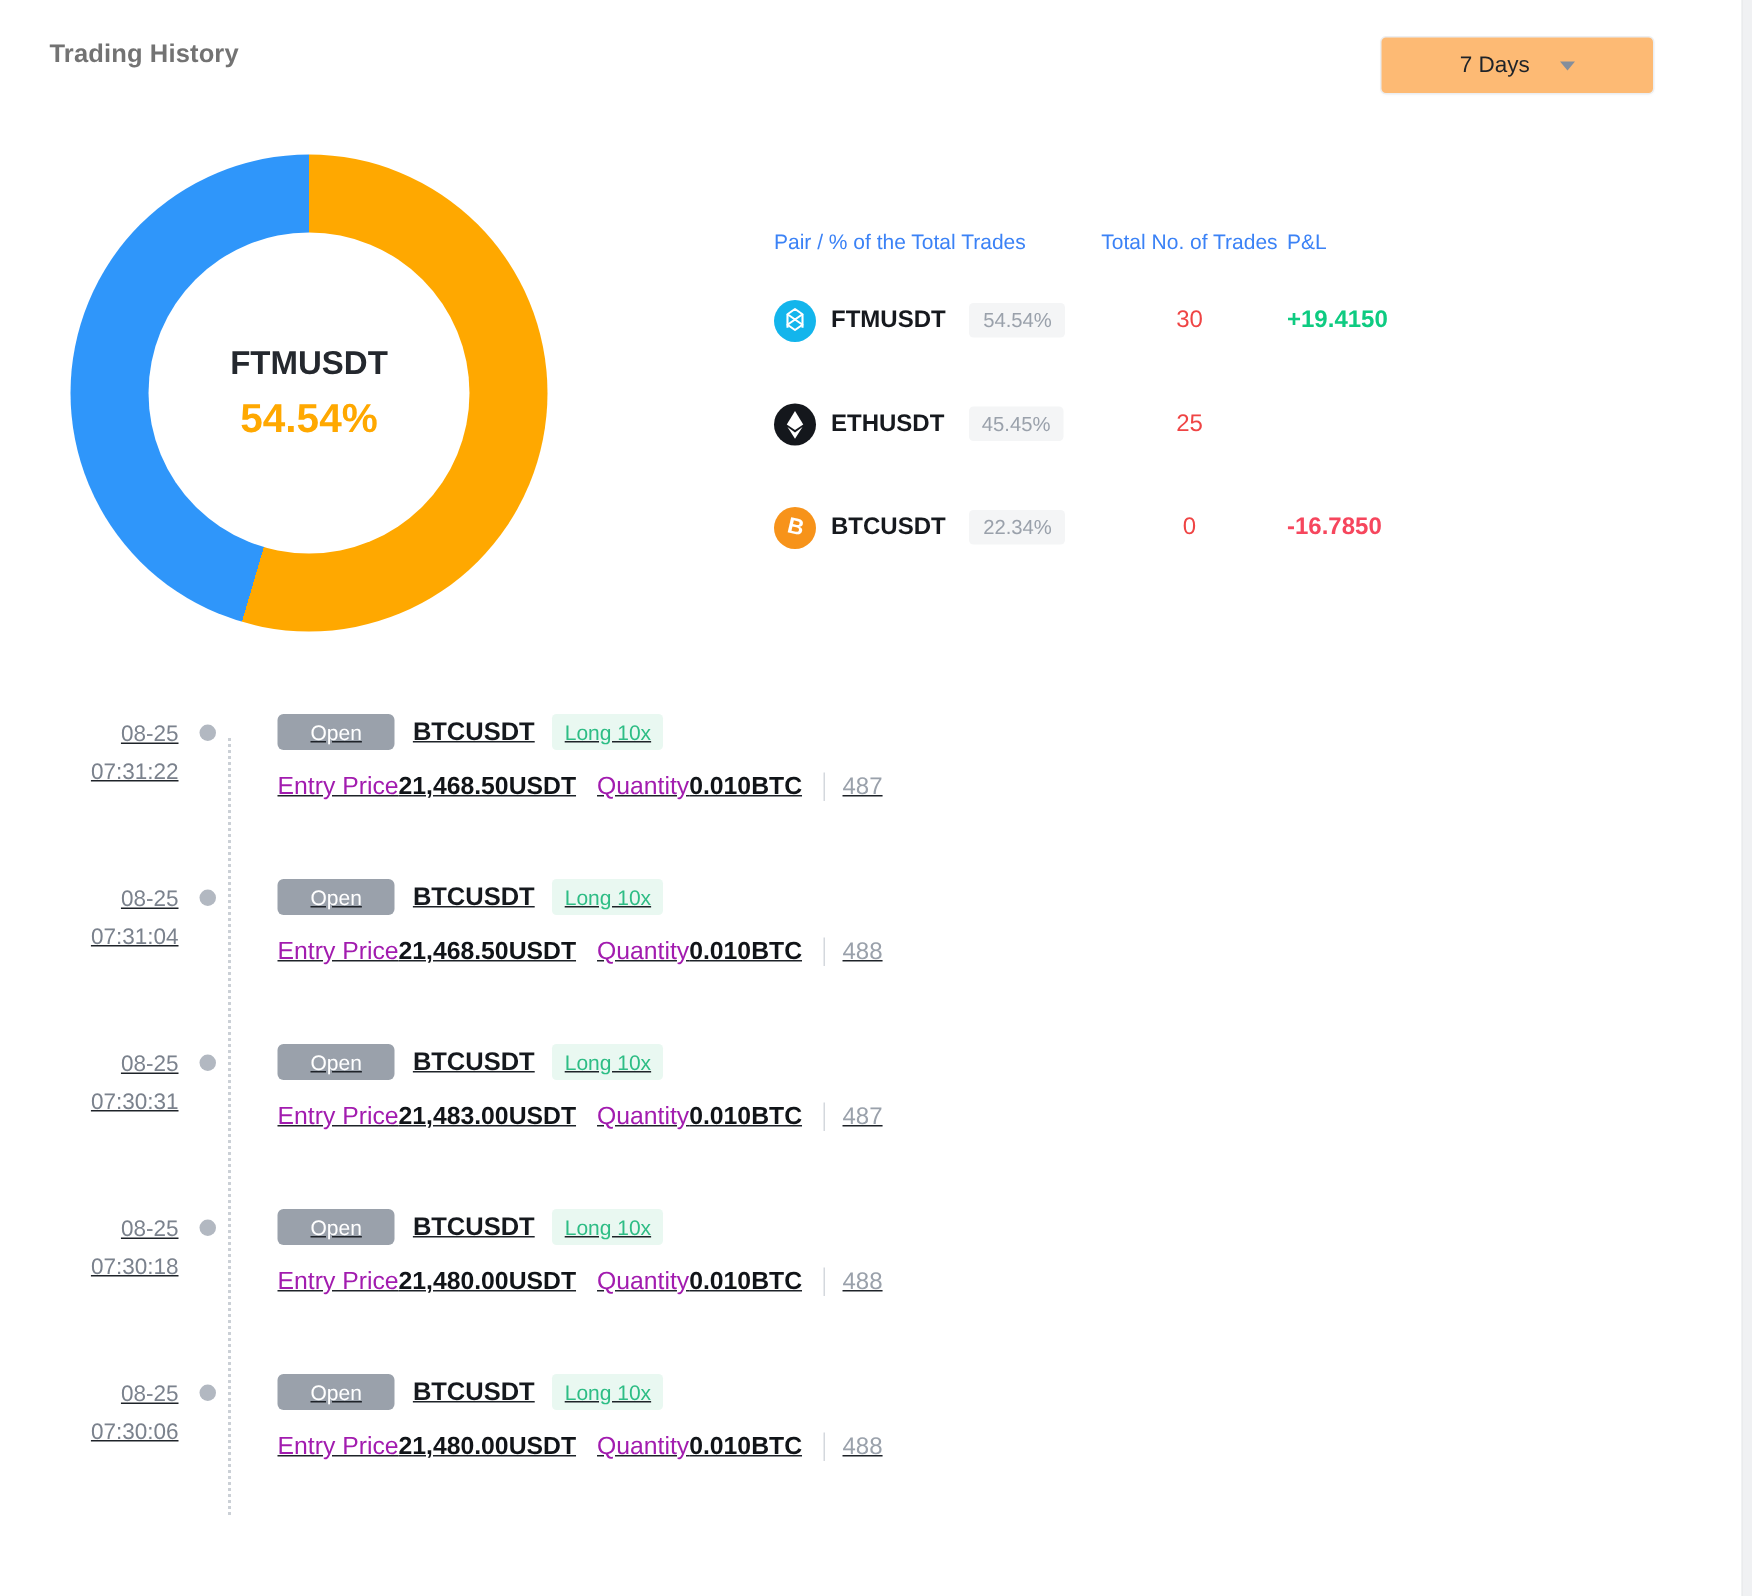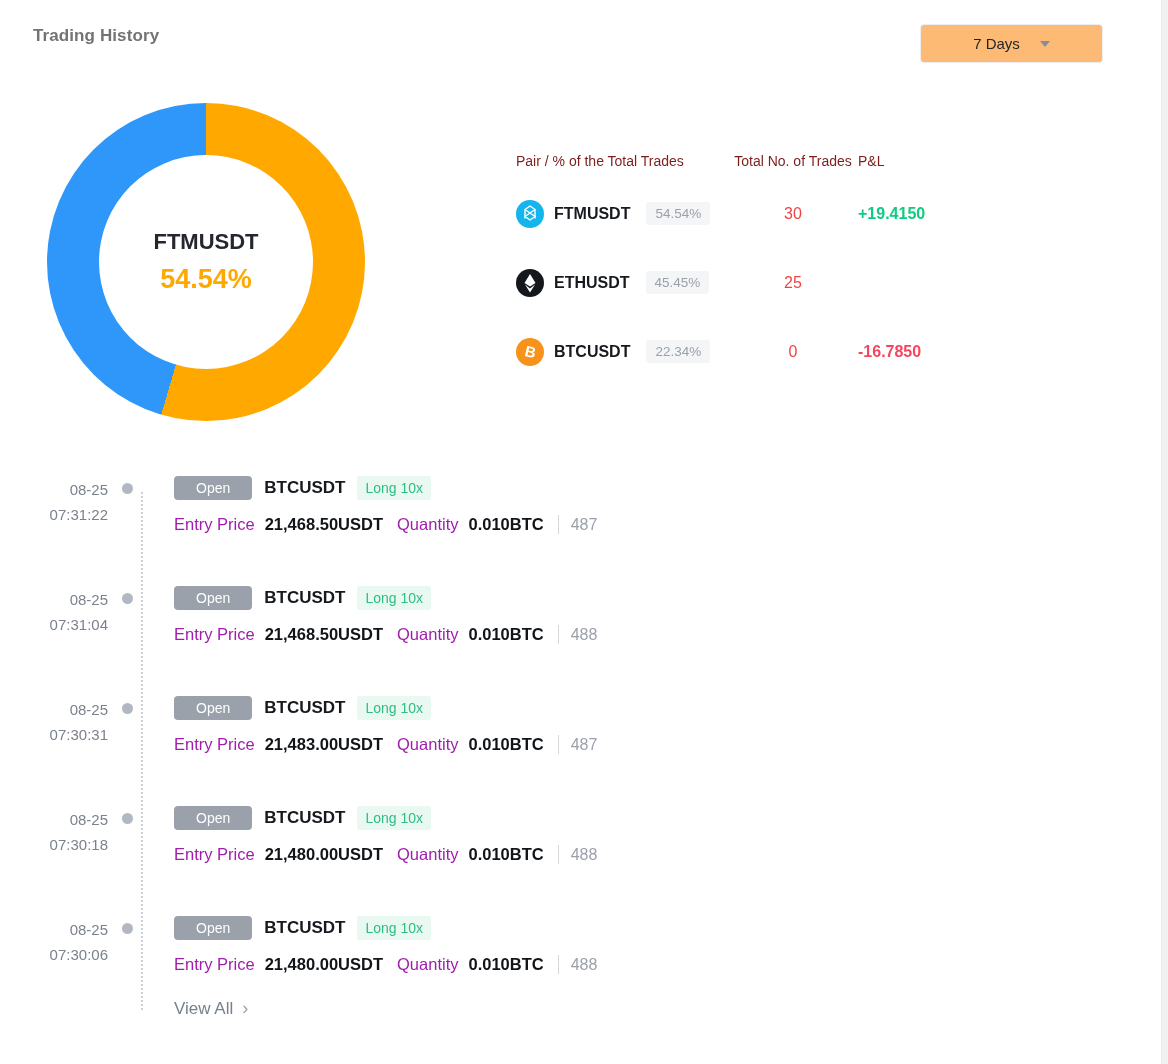--- a/index.html
+++ b/index.html
@@ -30,39 +30,39 @@
   }
   .donut-hole {
     position:absolute; inset:52px; background:#fff; border-radius:50%;
     display:flex; flex-direction:column; align-items:center; justify-content:center; gap:9px;
   }
   .donut-pair { font-size:22px; font-weight:700; color:#24282E; }
   .donut-pct  { font-size:27px; font-weight:700; color:#FFA800; }
   
   .pairs-table { position:absolute; left:516px; top:143px; width:622px; }
   .pt-header, .pt-row { display:grid; grid-template-columns:212px 130px 1fr; align-items:center; }
-  .pt-header { height:36px; font-size:14px; color:#7f1d1d; }
+  .pt-header { height:36px; font-size:14px; color:#3b82f6; }
   .pt-row { height:69px; }
   .pt-col2 { text-align:center; }
   .pt-col3 { text-align:left; }
   .pair-cell { display:flex; align-items:center; gap:10px; }
   .coin-icon {
     width:28px; height:28px; border-radius:50%; flex:0 0 28px;
     display:flex; align-items:center; justify-content:center; color:#fff;
   }
   .btc-b { font-size:15px; font-weight:800; transform:rotate(13deg); display:inline-block; }
   .pair-sym { font-size:16px; font-weight:700; color:#16191E; }
   .pct-badge {
     margin-left:6px; background:#F4F5F6; color:#9AA1AB; font-size:13.5px;
     padding:4px 9px; border-radius:3px;
   }
   .trades-num { font-size:16px; font-weight:500; color:#ef4444;text-align:center; }
   .pnl-val { font-size:16px; font-weight:700; }
   
-  .timeline { position:absolute; left:29px; top:476px; width:700px; }
+  .timeline { position:absolute; left:40px; top:476px; width:700px;text-decoration:underline; }
   .tl-line {
     position:absolute; left:112px; top:16px; height:518px;
     border-left:2px dotted #CBD0D6;
   }
   .tl-entry { position:relative; display:grid; grid-template-columns:79px 66px 1fr; height:110px; }
   .tl-entry.last { height:auto; min-height:72px; }
   .tl-when { text-align:right; font-size:15px; line-height:25px; color:#7B828D; padding-top:1px; }
   .tl-rail { position:relative; }
   .tl-dot {
     position:absolute; left:14px; top:7px; width:11px; height:11px;
@@ -71,21 +71,21 @@
   .tl-l1 { display:flex; align-items:center; gap:12px; }
   .badge-open {
     background:#9AA1AB; color:#fff; font-size:14px; padding:4px 22px; border-radius:4px;
   }
   .tl-pair { font-size:17px; font-weight:700; color:#16191E; }
   .badge-long {
     background:#E9F8F1; color:#2EBD85; font-size:14px; padding:4px 8px; border-radius:3px;
   }
   .tl-l2 { margin-top:15px; display:flex; align-items:center; font-size:16.5px; }
   .tl-lbl { color:#a21caf; }
-  .tl-val { font-weight:700; color:#111418; margin-left:10px; }
+  .tl-val { font-weight:700; color:#111418; }
   .tl-lbl.q { margin-left:14px; }
   .tl-div { width:1px; height:19px; background:#D4D8DD; margin:0 12px 0 14px; }
   .tl-ord { color:#9AA1AB; font-size:16px; }
   .view-all-row { display:grid; grid-template-columns:79px 66px 1fr; margin-top:10px; }
   .view-all {
     display:inline-flex; align-items:center; gap:9px; font-size:17px; color:#76808F;
     cursor:pointer; width:max-content;
   }
   .chev { font-size:18px; color:#9AA1AB; }
   
@@ -284,26 +284,16 @@
           <span class="tl-lbl">Entry Price</span>
           <span class="tl-val">21,480.00USDT</span>
           <span class="tl-lbl q">Quantity</span>
           <span class="tl-val">0.010BTC</span>
           <span class="tl-div"></span>
           <span class="tl-ord">488</span>
         </div>
       </div>
     </div>
 
-    <div class="view-all-row">
-      <div></div>
-        <div></div>
-      <div>
-        <span class="view-all">
-          <span>View All</span>
-          <span class="chev">›</span>
-        </span>
-      </div>
-    </div>
   </div>
 
   <div class="scrollbar-track"></div>
 </div>
 
 </body></html>

